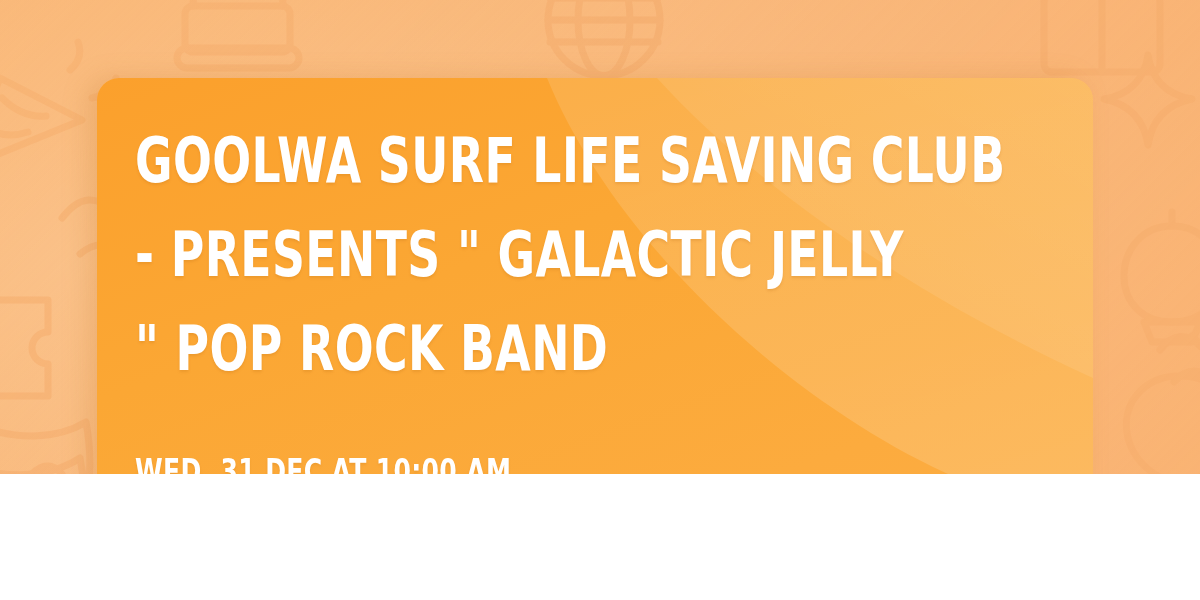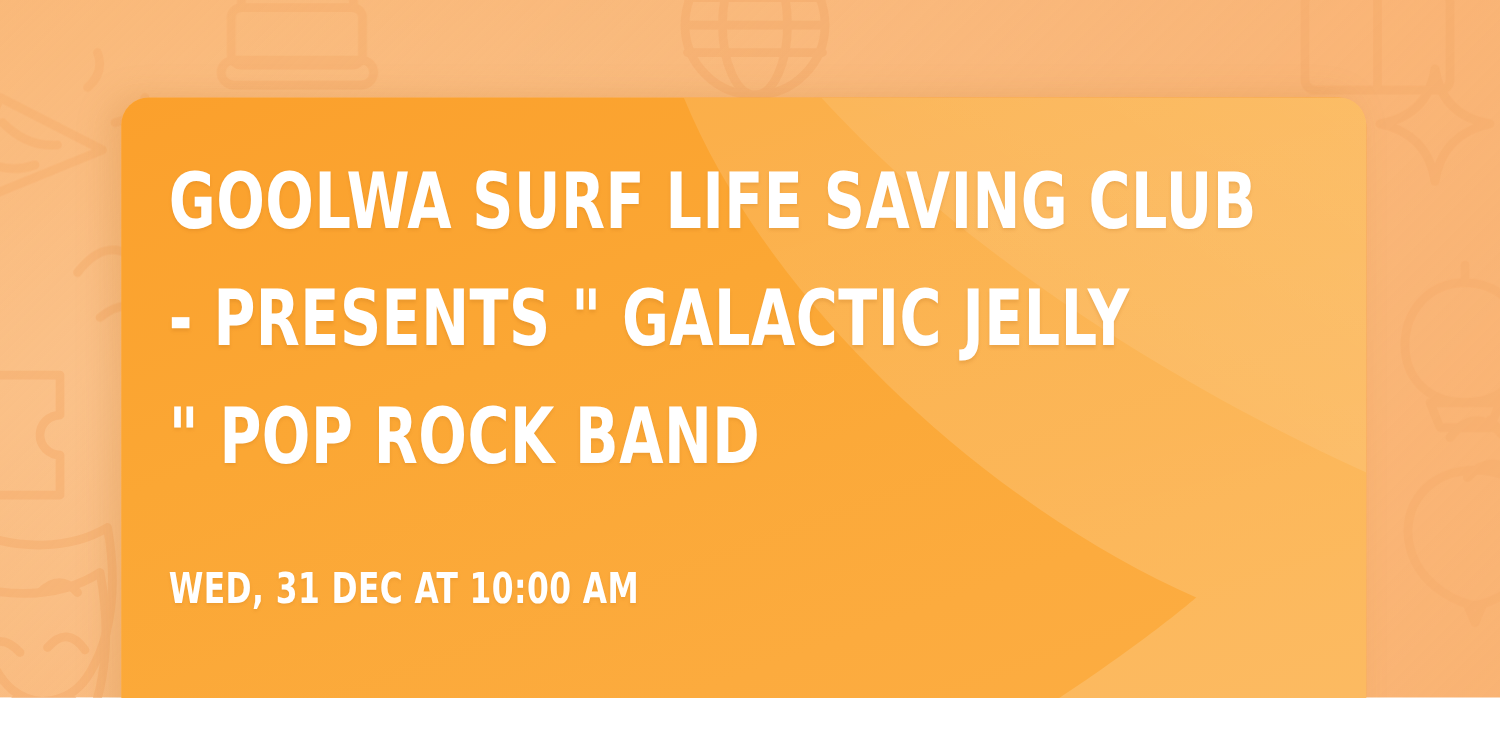--- a/index.html
+++ b/index.html
@@ -8,21 +8,21 @@
     padding: 0;
     background: #ffffff;
   }
   body {
     font-family: "Liberation Sans", sans-serif;
   }
 
   .banner {
     position: relative;
     width: 1200px;
-    height: 558px;
+    height: 474px;
     overflow: hidden;
     background: #fbc089;
   }
 
   
   .bg-gradient {
     position: absolute;
     inset: 0;
     background:
       radial-gradient(120% 140% at 8% 55%, #fbc48f 0%, #f9b87a 45%, #f9b071 100%);

